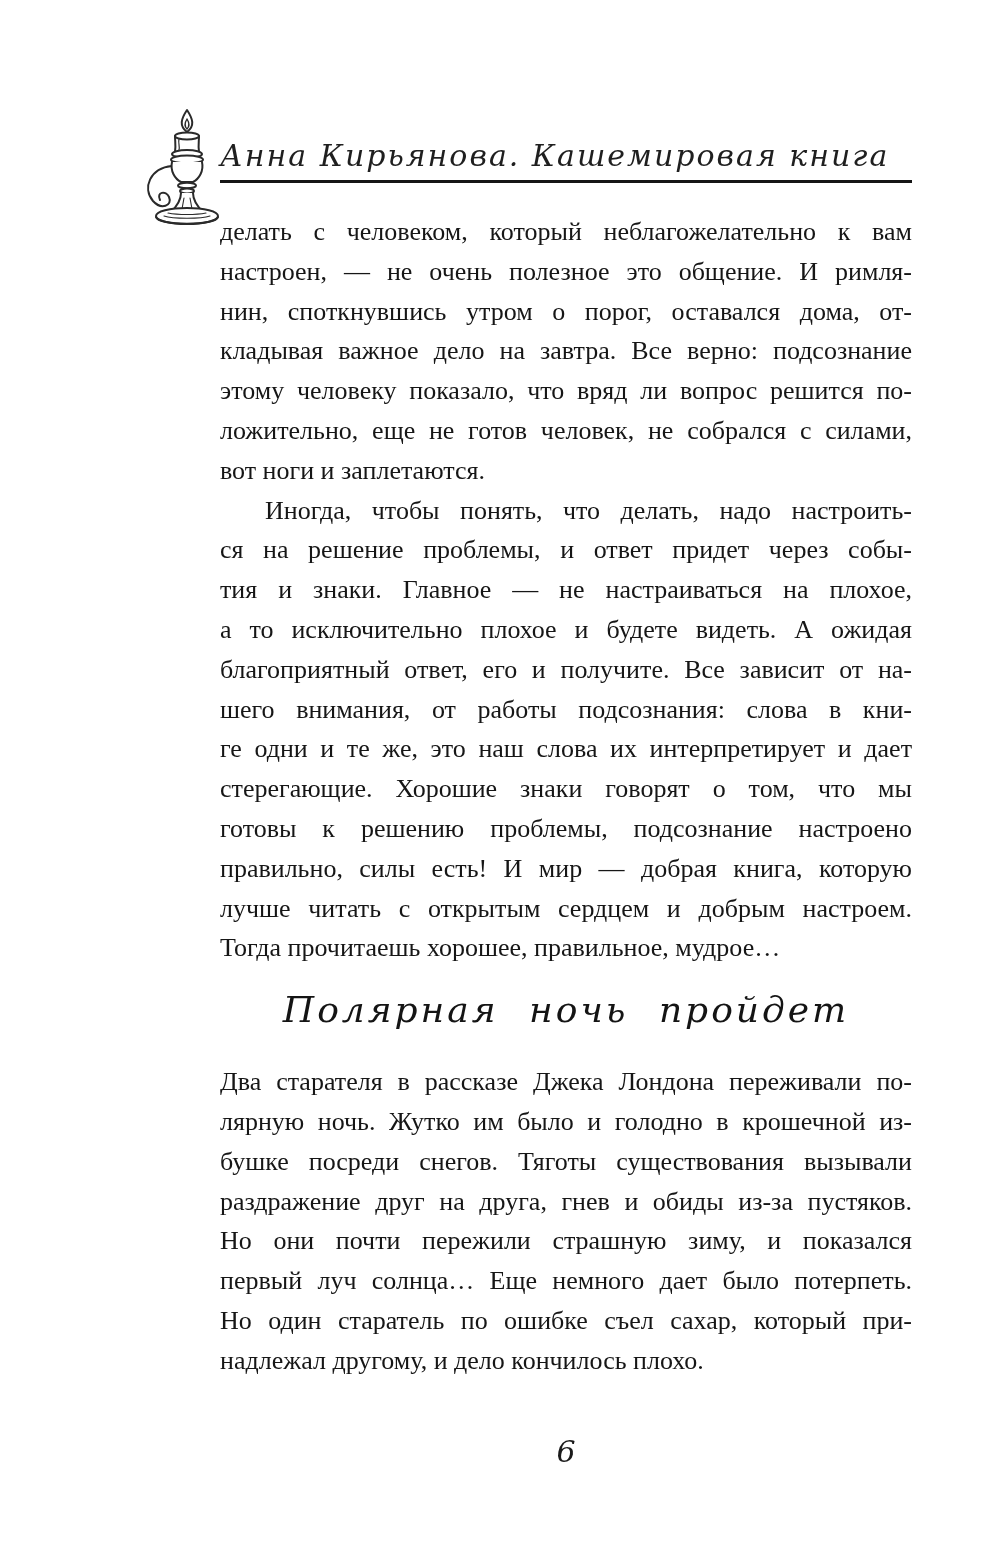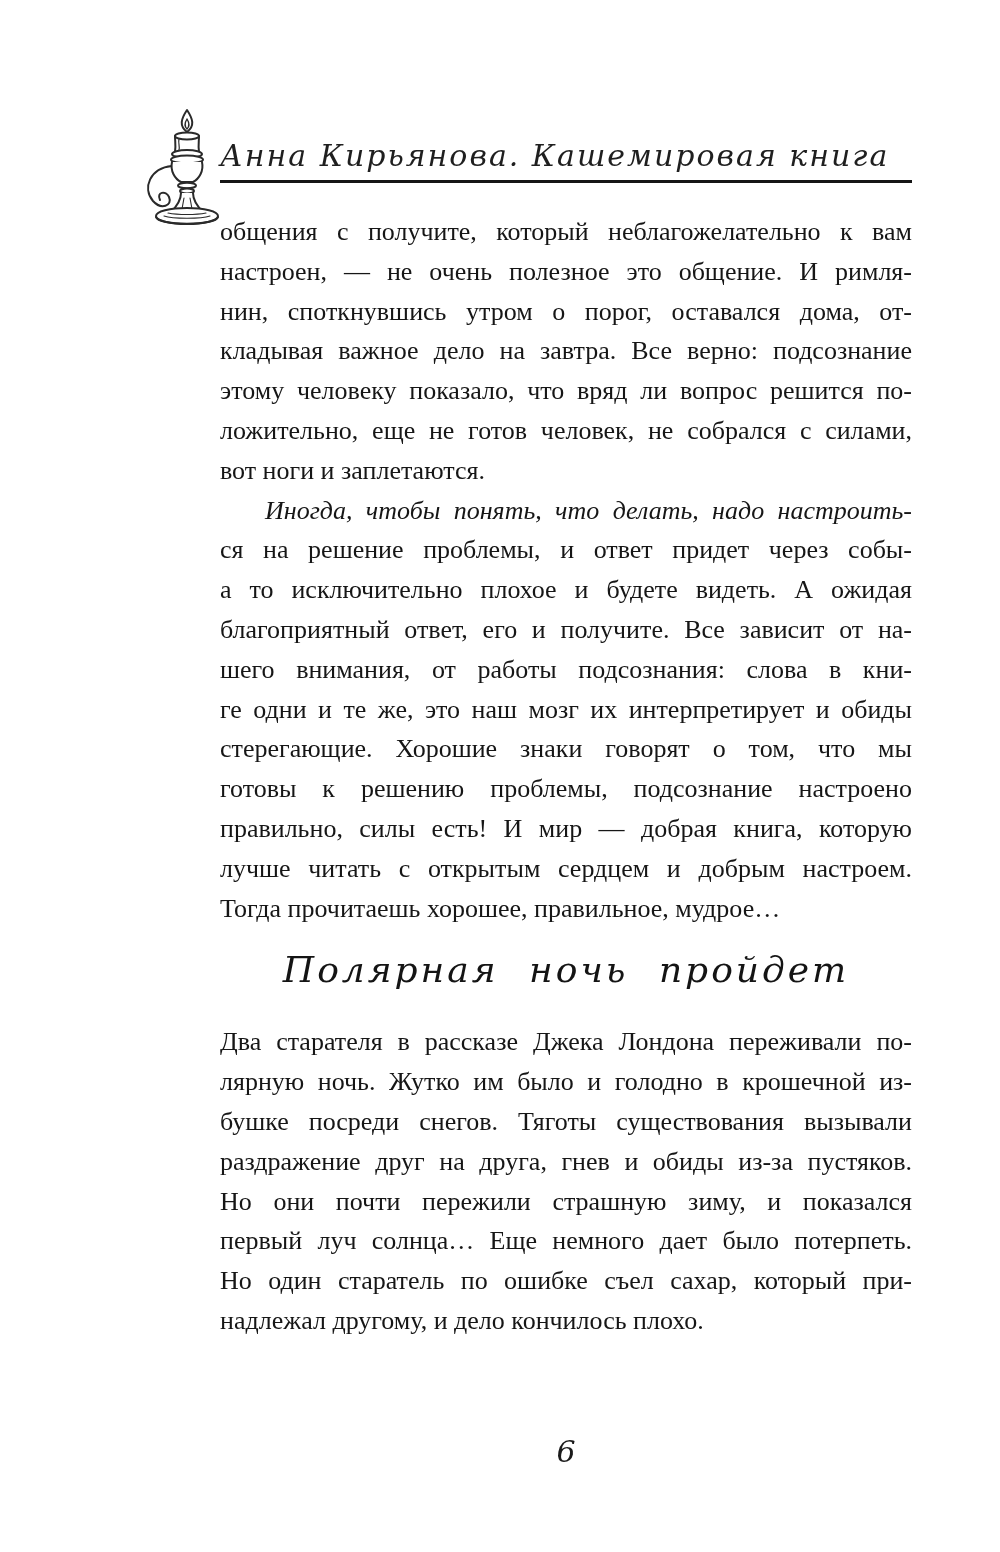--- a/index.html
+++ b/index.html
@@ -53,21 +53,21 @@
     line-height: 39.8px;
     color: #161616;
   }
   .line {
     text-align: justify;
     text-align-last: justify;
     height: 39.8px;
     overflow: hidden;
   }
   .line.last { text-align-last: left; }
-  .paragraph.indent .line:first-child { text-indent: 45px; font-style: italic; }
+  .paragraph.indent .line:first-child { text-indent: 45px; }
   .section-heading {
     font-family: "DejaVu Serif", serif;
     font-style: italic;
     font-weight: normal;
     font-size: 36px;
     line-height: 56px;
     text-align: center;
     letter-spacing: 3px;
     word-spacing: 16px;
     margin-top: 14px;
@@ -125,35 +125,36 @@
     </svg>
   </div>
 
   <header class="header-text">
     <span class="running-title">Анна Кирьянова. Кашемировая книга</span>
     <div class="header-rule"></div>
   </header>
 
   <main class="body-col">
       <div class="paragraph">
-        <div class="line">общения с получите, который неблагожелательно к вам</div>
+        <div class="line">делать с человеком, который неблагожелательно к вам</div>
         <div class="line">настроен, — не очень полезное это общение. И римля-</div>
         <div class="line">нин, споткнувшись утром о порог, оставался дома, от-</div>
         <div class="line">кладывая важное дело на завтра. Все верно: подсознание</div>
         <div class="line">этому человеку показало, что вряд ли вопрос решится по-</div>
         <div class="line">ложительно, еще не готов человек, не собрался с силами,</div>
         <div class="line last">вот ноги и заплетаются.</div>
       </div>
       <div class="paragraph indent">
         <div class="line">Иногда, чтобы понять, что делать, надо настроить-</div>
         <div class="line">ся на решение проблемы, и ответ придет через собы-</div>
+        <div class="line">тия и знаки. Главное — не настраиваться на плохое,</div>
         <div class="line">а то исключительно плохое и будете видеть. А ожидая</div>
         <div class="line">благоприятный ответ, его и получите. Все зависит от на-</div>
         <div class="line">шего внимания, от работы подсознания: слова в кни-</div>
-        <div class="line">ге одни и те же, это наш мозг их интерпретирует и обиды</div>
+        <div class="line">ге одни и те же, это наш слова их интерпретирует и дает</div>
         <div class="line">стерегающие. Хорошие знаки говорят о том, что мы</div>
         <div class="line">готовы к решению проблемы, подсознание настроено</div>
         <div class="line">правильно, силы есть! И мир — добрая книга, которую</div>
         <div class="line">лучше читать с открытым сердцем и добрым настроем.</div>
         <div class="line last">Тогда прочитаешь хорошее, правильное, мудрое…</div>
       </div>
       <h2 class="section-heading">Полярная ночь пройдет</h2>
       <div class="paragraph">
         <div class="line">Два старателя в рассказе Джека Лондона переживали по-</div>
         <div class="line">лярную ночь. Жутко им было и голодно в крошечной из-</div>

